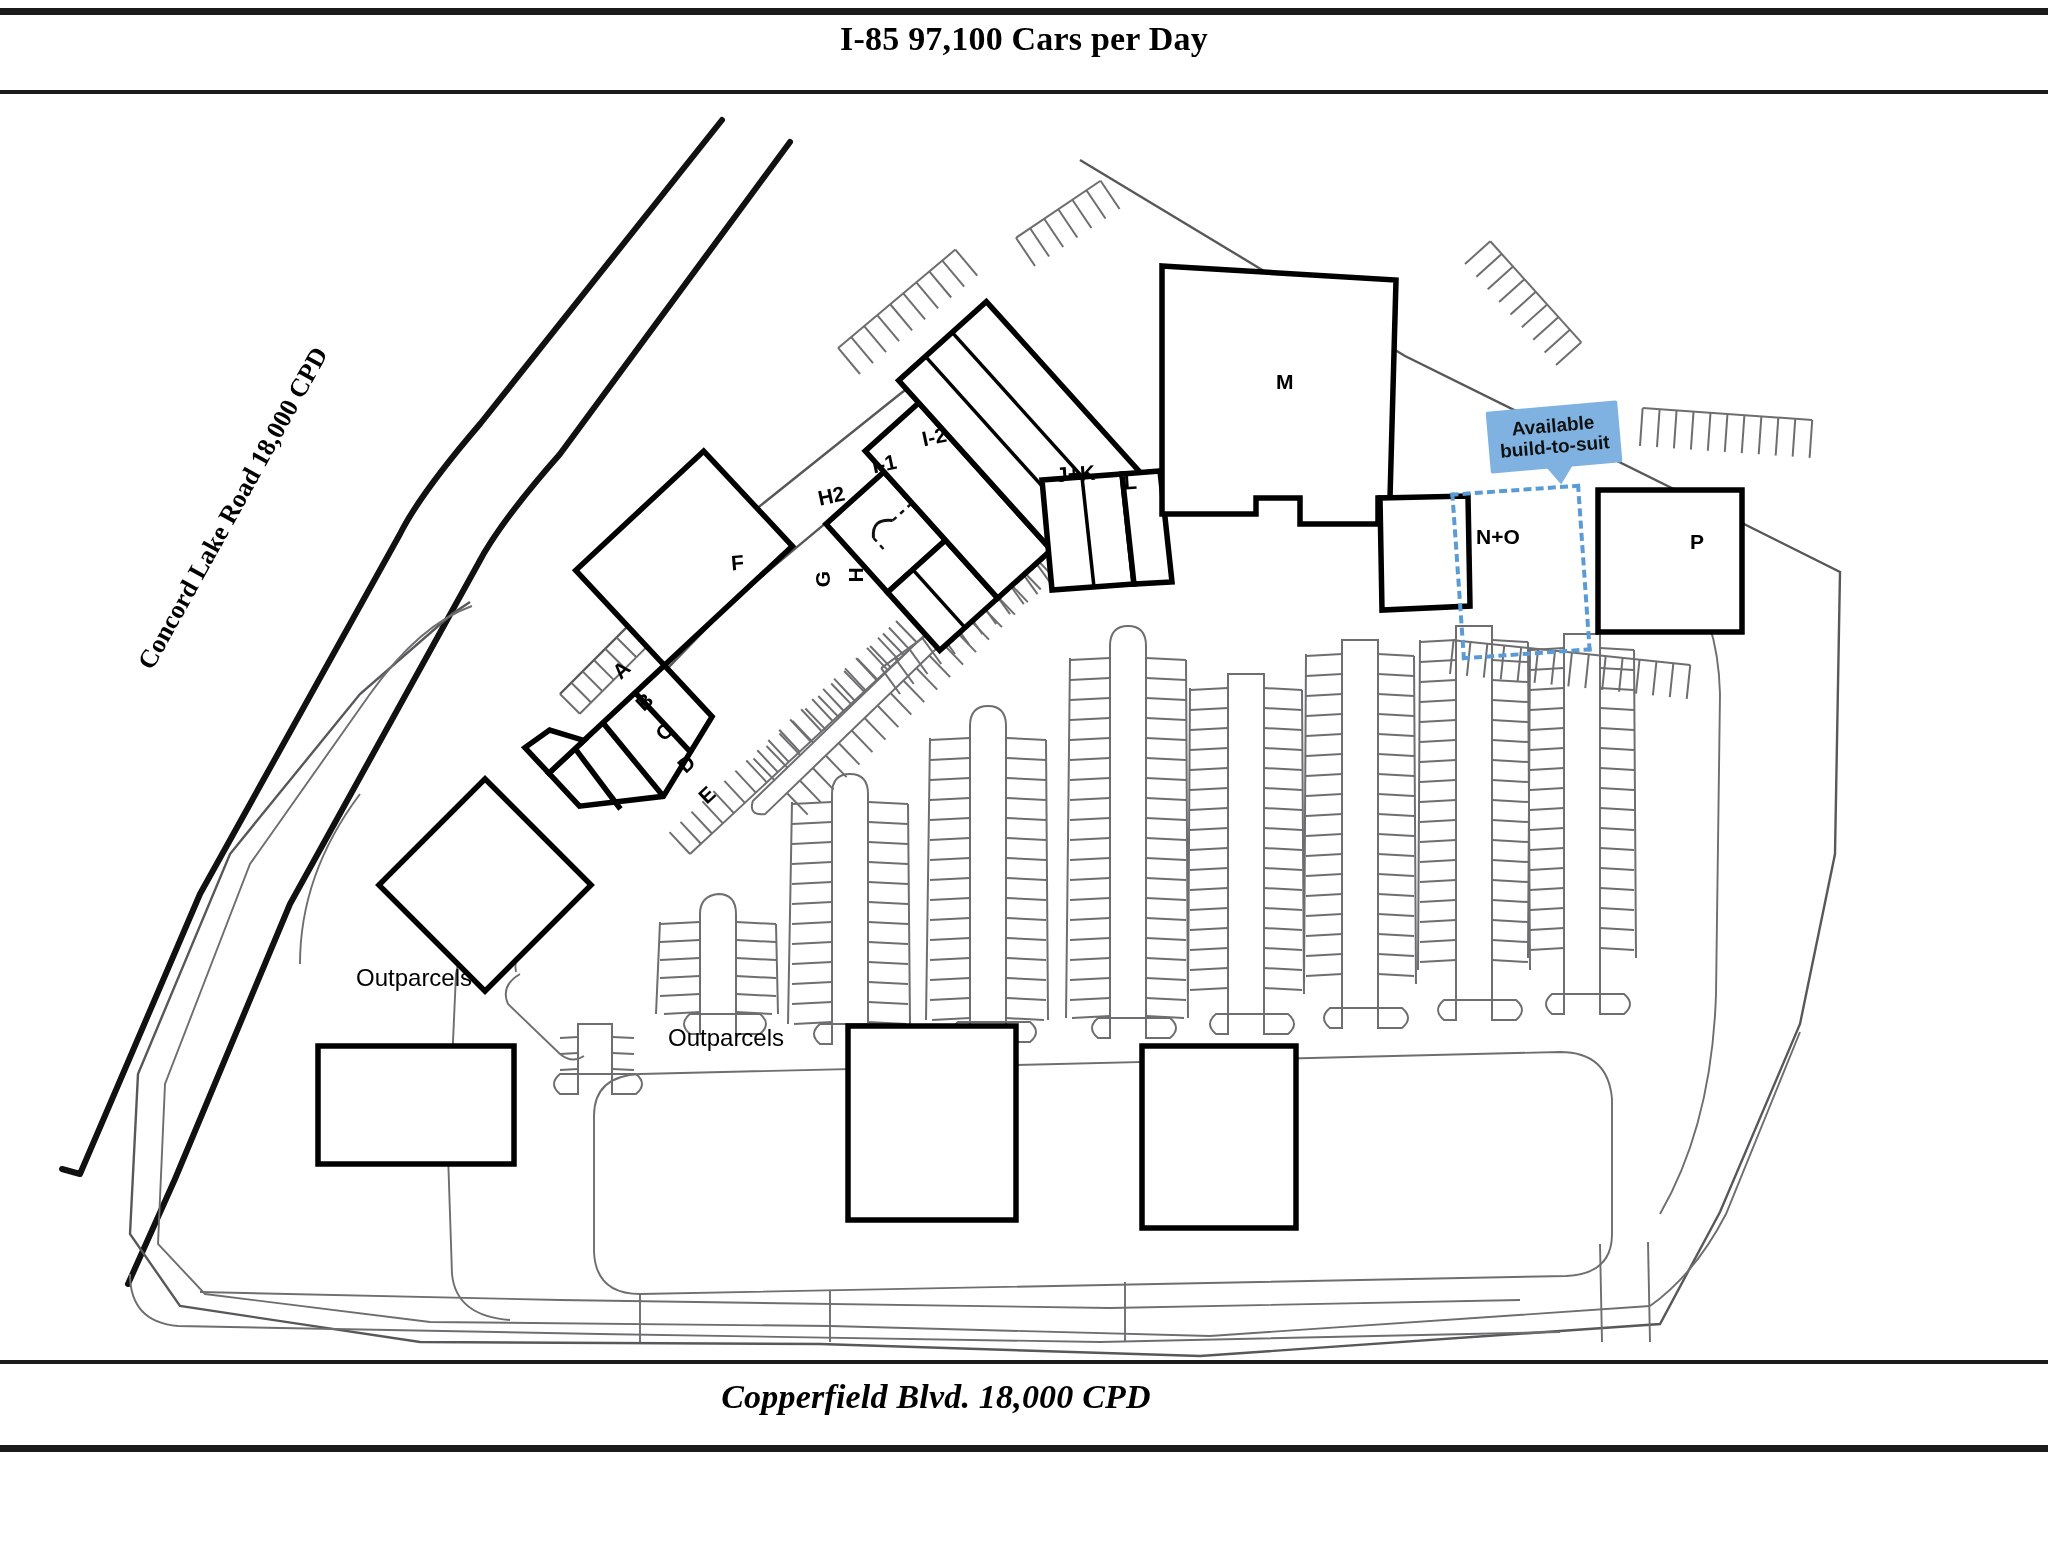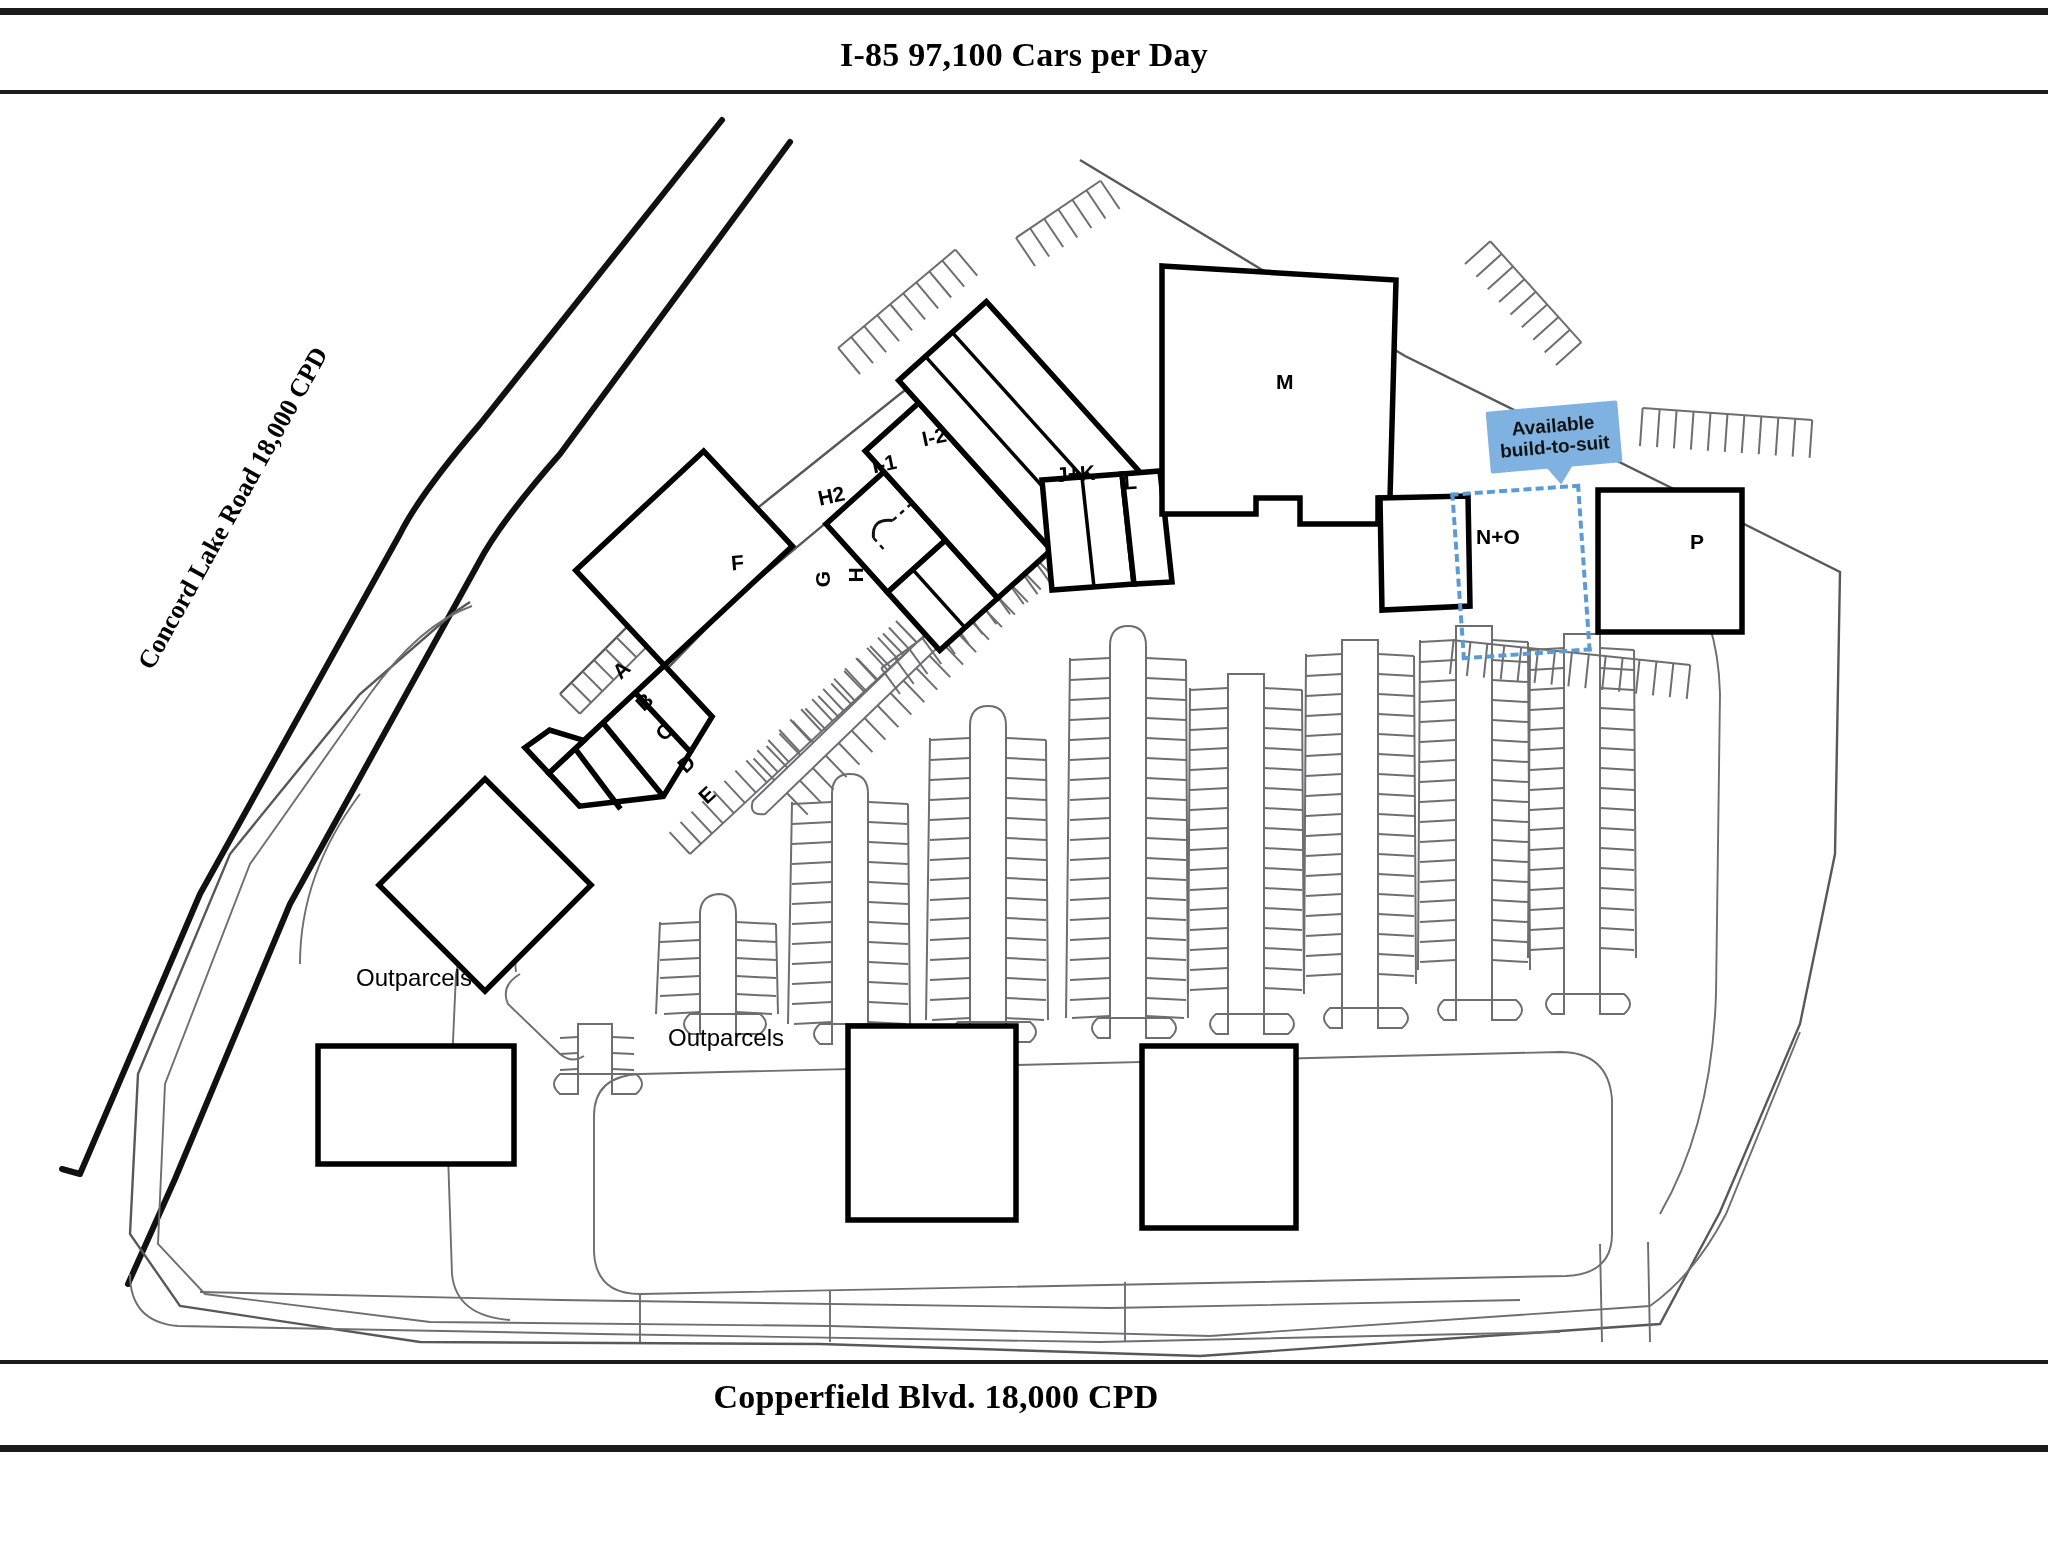--- a/index.html
+++ b/index.html
@@ -32,30 +32,31 @@
   .banner-label {
     position: absolute;
     font-family: "Liberation Serif", serif;
     font-weight: bold;
     color: #000;
     white-space: nowrap;
     text-align: center;
     letter-spacing: .2px;
   }
   #label-i85 {
-    top: 36px;
+    top: 20px;
     left: 0;
     width: 2048px;
     font-size: 34px;
   }
   #label-copperfield {
     top: 1378px;
     left: 0;
     width: 1872px;
     font-size: 34px;
+    font-style: italic;
   }
 
   
   #label-concord {
     position: absolute;
     left: 132px;
     top: 660px;
     transform-origin: 0 0;
     transform: rotate(-61deg);
     font-family: "Liberation Serif", serif;

